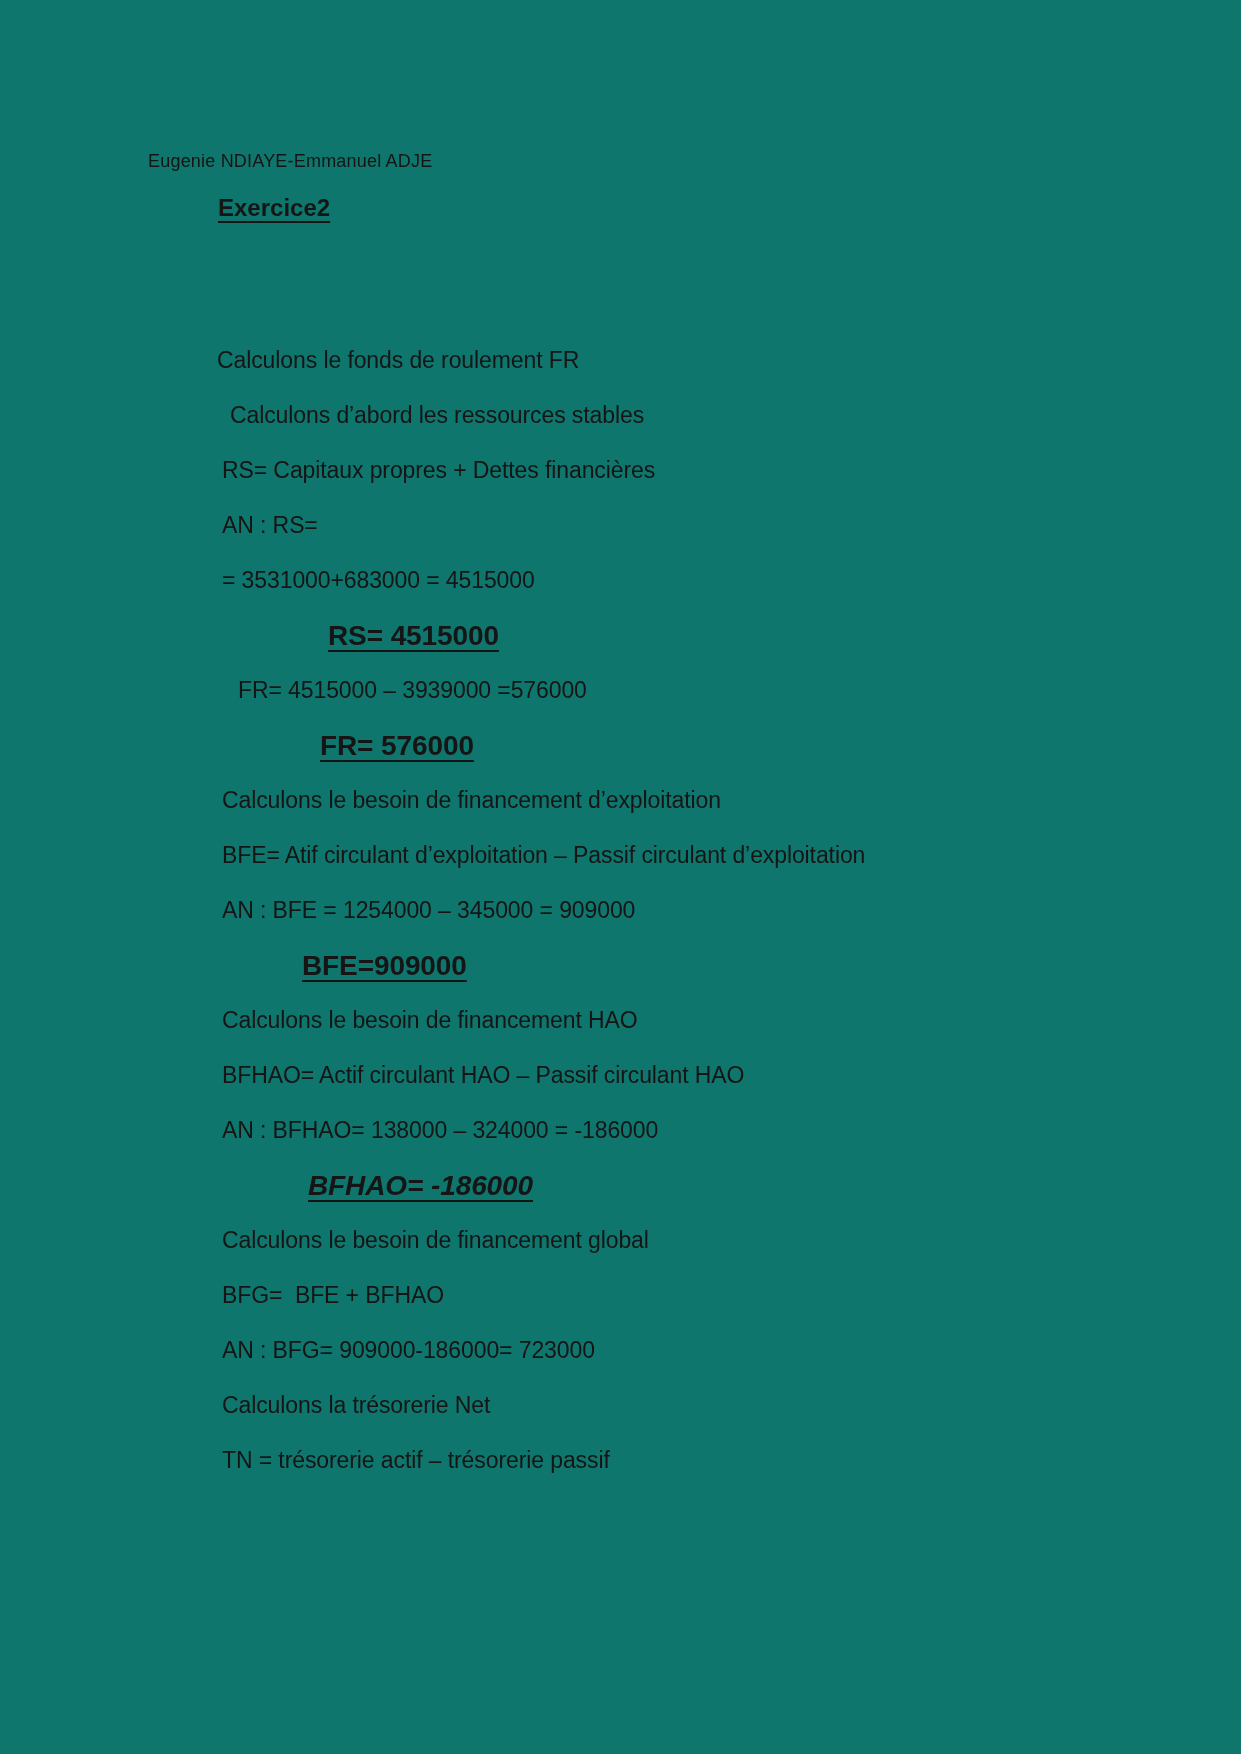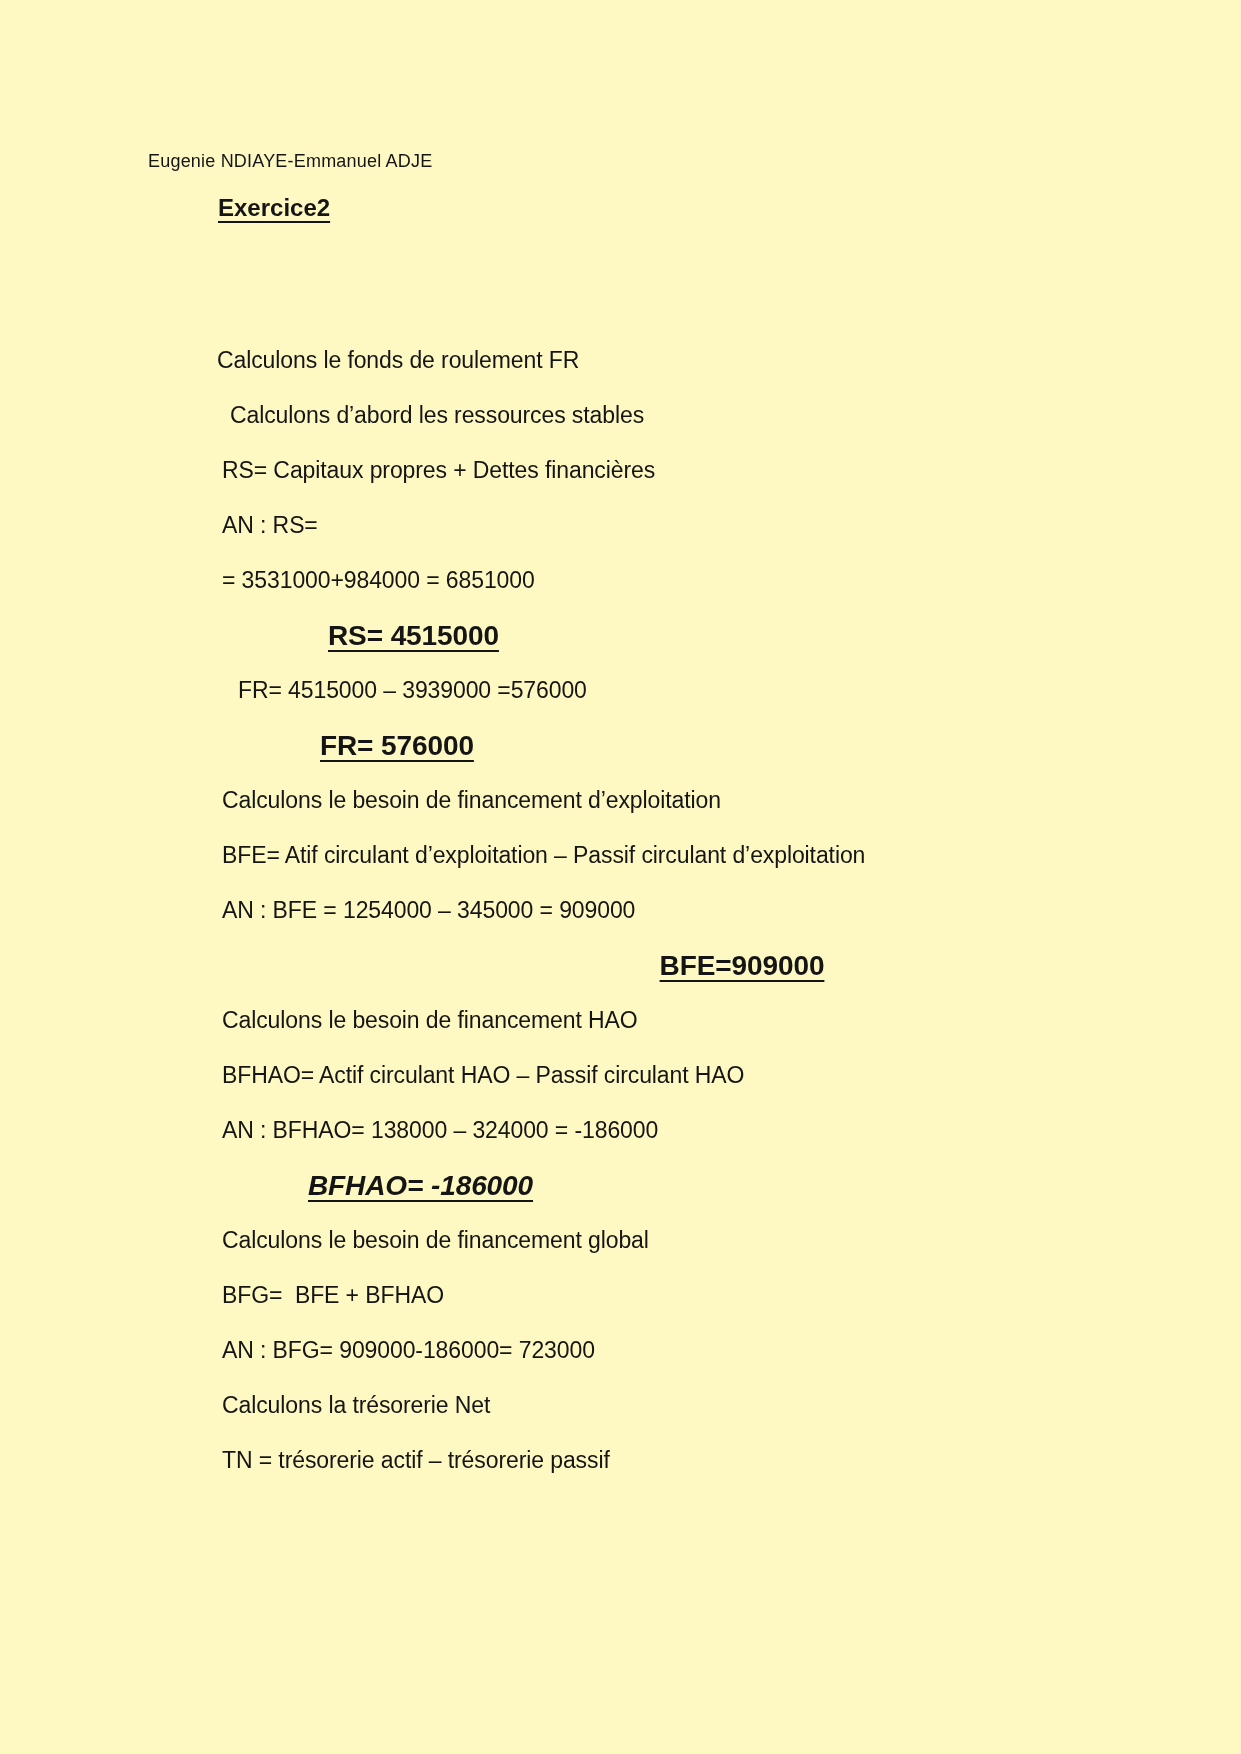--- a/index.html
+++ b/index.html
@@ -4,21 +4,21 @@
 <style>
   html, body {
     margin: 0;
     padding: 0;
     background: #ffffff;
   }
   .page {
     position: relative;
     width: 1241px;
     height: 1754px;
-    background: #fef9c3;
+    background: #0f766e;
     font-family: "Liberation Sans", sans-serif;
     color: #151515;
     overflow: hidden;
   }
   .author {
     position: absolute;
     left: 148px;
     top: 151px;
     font-size: 18px;
     line-height: 1.2;
@@ -62,28 +62,28 @@
 <body>
 
 <div class="page">
   <div class="author">Eugenie NDIAYE-Emmanuel ADJE</div>
   <div class="title">Exercice2</div>
   <div class="doc-body">
       <div class="line" style="margin-left: -5px;">Calculons le fonds de roulement FR</div>
       <div class="line" style="margin-left: 8px;">Calculons d’abord les ressources stables</div>
       <div class="line" style="margin-left: 0px;">RS= Capitaux propres + Dettes financières</div>
       <div class="line" style="margin-left: 0px;">AN : RS=</div>
-      <div class="line" style="margin-left: 0px;">= 3531000+984000 = 6851000</div>
+      <div class="line" style="margin-left: 0px;">= 3531000+683000 = 4515000</div>
       <div class="line result" style="margin-left: 106px;">RS= 4515000</div>
       <div class="line" style="margin-left: 16px;">FR= 4515000 – 3939000 =576000</div>
       <div class="line result" style="margin-left: 98px;">FR= 576000</div>
       <div class="line" style="margin-left: 0px;">Calculons le besoin de financement d’exploitation</div>
       <div class="line" style="margin-left: 0px;">BFE= Atif circulant d’exploitation – Passif circulant d’exploitation</div>
       <div class="line" style="margin-left: 0px;">AN : BFE = 1254000 – 345000 = 909000</div>
-      <div class="line result" style="margin-left: 80px; text-align: center;">BFE=909000</div>
+      <div class="line result" style="margin-left: 80px;">BFE=909000</div>
       <div class="line" style="margin-left: 0px;">Calculons le besoin de financement HAO</div>
       <div class="line" style="margin-left: 0px;">BFHAO= Actif circulant HAO – Passif circulant HAO</div>
       <div class="line" style="margin-left: 0px;">AN : BFHAO= 138000 – 324000 = -186000</div>
       <div class="line result" style="margin-left: 86px; font-style: italic;">BFHAO= -186000</div>
       <div class="line" style="margin-left: 0px;">Calculons le besoin de financement global</div>
       <div class="line" style="margin-left: 0px;">BFG=  BFE + BFHAO</div>
       <div class="line" style="margin-left: 0px;">AN : BFG= 909000-186000= 723000</div>
       <div class="line" style="margin-left: 0px;">Calculons la trésorerie Net</div>
       <div class="line" style="margin-left: 0px;">TN = trésorerie actif – trésorerie passif</div>
     </div>

